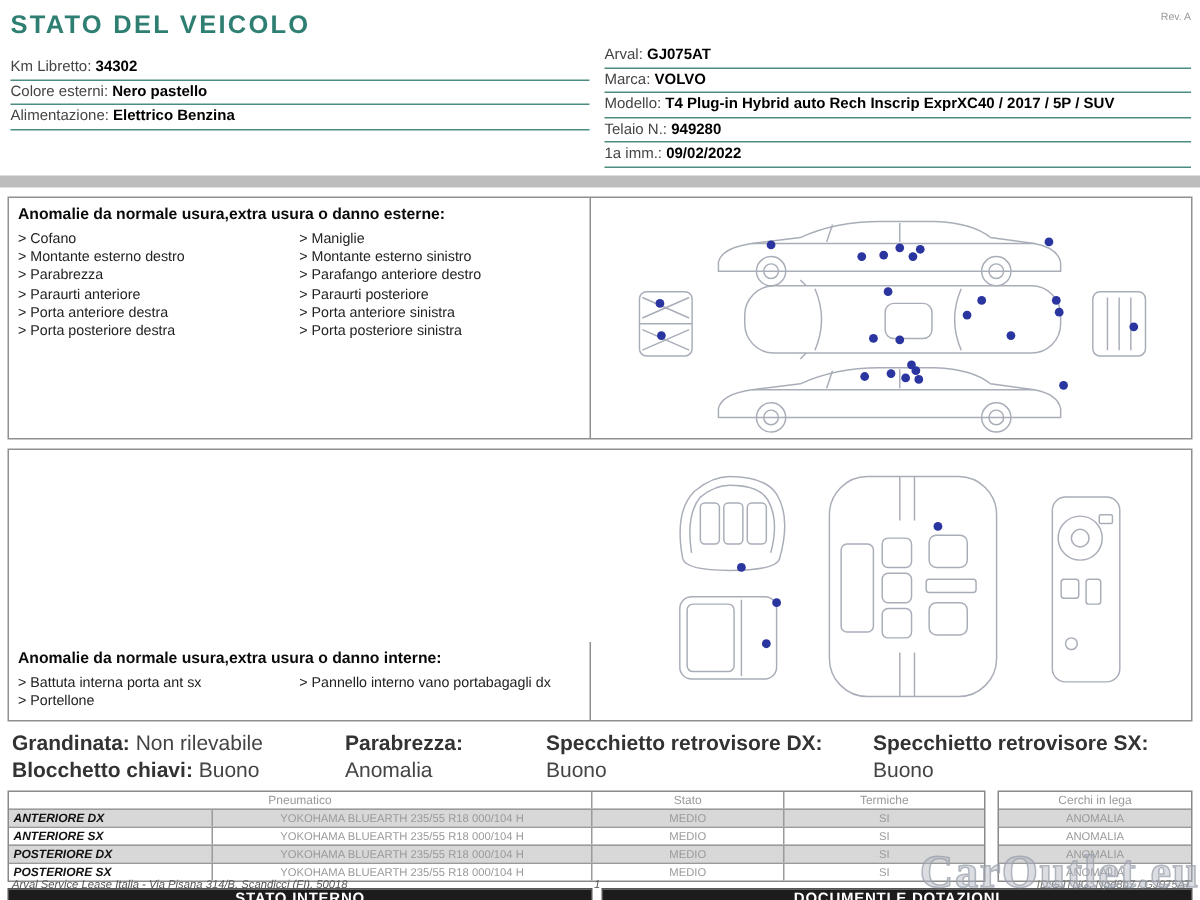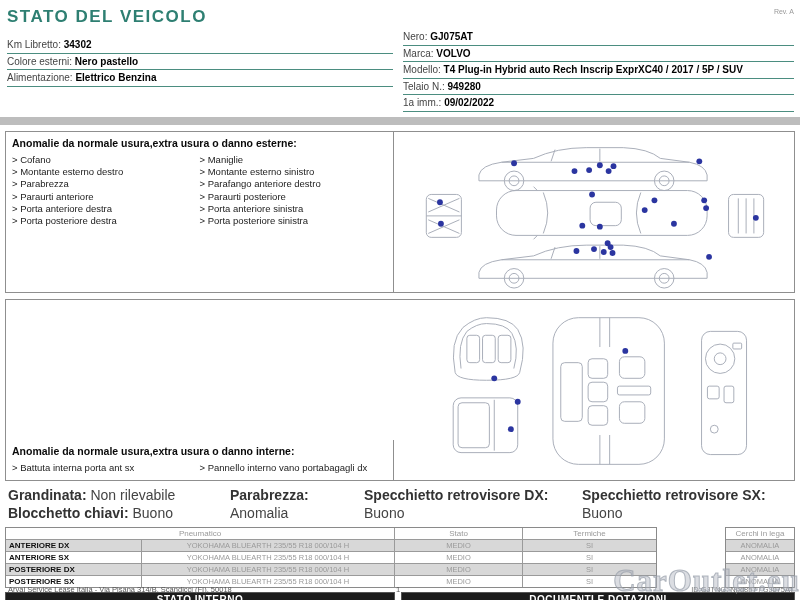--- a/index.html
+++ b/index.html
@@ -29,51 +29,51 @@
   .carline{stroke:#a8adb8;stroke-width:1;fill:none;}
   
   .cond-row{display:flex;margin:5px 8px 0 8px;font-size:14px;line-height:1.35;}
   .cond-c1{width:222px;}
   .cond-c2{width:134px;}
   .cond-c3{width:218px;}
   .cond-c4{flex:1;}
   .cond-lbl{font-weight:bold;color:#333;}
   .cond-val{color:#444;}
   
-  .tire-wrap{display:flex;margin:4px 5px 0 5px;gap:30px;}
+  .tire-wrap{display:flex;margin:4px 5px 0 5px;}
   .tire-main{width:652px;border:1px solid #8a8a8a;box-sizing:border-box;}
   .tire-gap{width:8px;}
   .tire-cerchi{flex:1;border:1px solid #8a8a8a;box-sizing:border-box;}
   .t-hrow{display:grid;grid-template-columns:388px 128px 1fr;}
   .t-row{display:grid;grid-template-columns:135px 253px 128px 1fr;border-top:1px solid #9a9a9a;}
   .t-hcell{font-size:8px;color:#9a9a9a;text-align:center;padding:1px 0;border-left:1px solid #9a9a9a;}
   .t-hcell:first-child{border-left:none;}
   .t-cell{font-size:7.5px;color:#9a9a9a;text-align:center;padding:1px 2px;border-left:1px solid #9a9a9a;
           white-space:nowrap;overflow:hidden;}
-  .t-cell.pos{font-size:8px;font-weight:bold;color:#111;text-align:left;padding-left:3px;border-left:none;}
+  .t-cell.pos{font-size:8px;font-weight:bold;color:#111;text-align:left;padding-left:3px;border-left:none;font-style:italic;}
   .t-row.shaded{background:#d8d8d8;}
   .c-hcell{font-size:8px;color:#9a9a9a;text-align:center;padding:1px 0;}
   .c-row{font-size:7.5px;color:#9a9a9a;text-align:center;padding:1px 0;border-top:1px solid #9a9a9a;}
   .c-row.shaded{background:#d8d8d8;}
   
   .bt-wrap{display:flex;margin:4px 5px 0 5px;gap:6px;align-items:flex-start;}
   .btable{border:1px solid #555;box-sizing:border-box;}
   .btable.left{width:390px;}
   .btable.right{flex:1;}
   .bt-head{background:#1c1c1c;color:#fff;font-weight:bold;font-size:10px;text-align:center;
            padding:1px 0 2px 0;letter-spacing:.5px;}
   .bt-row{display:flex;border-top:1px solid #666;}
   .bt-cell{display:flex;justify-content:space-between;align-items:center;box-sizing:border-box;
            padding:0 3px;font-size:8.5px;height:10px;border-left:1px solid #666;overflow:hidden;white-space:nowrap;}
   .bt-cell:first-child{border-left:none;}
   .bt-cell .bl{color:#1d1d1d;}
   .bt-cell .bv{color:#8f8f8f;margin-left:4px;}
   .bt-cell.shaded{background:#d8d8d8;}
   
-  .footer{position:absolute;left:8px;right:6px;bottom:6px;font-size:7.5px;color:#555;height:10px;}
+  .footer{position:absolute;left:8px;right:6px;bottom:6px;font-size:7.5px;color:#555;height:10px;font-style:italic;}
   .f-left{position:absolute;left:0;bottom:0;}
   .f-center{position:absolute;left:388px;bottom:0;}
   .f-right{position:absolute;right:0;bottom:0;color:#777;}
   .watermark{position:absolute;right:0;bottom:1px;font-size:31px;font-weight:bold;letter-spacing:1px;
              color:rgba(175,180,190,0.45);-webkit-text-stroke:1px rgba(150,156,168,0.7);
              font-family:Liberation Serif, serif;pointer-events:none;}
 </style>
 </head>
 <body>
 
@@ -84,21 +84,21 @@
       <div class="doc-title">STATO DEL VEICOLO</div>
       <div id="kv-left">
           <div class="kv-row"><span class="lbl">Km Libretto: </span><span class="val">34302</span></div>
           <div class="kv-row"><span class="lbl">Colore esterni: </span><span class="val">Nero pastello</span></div>
           <div class="kv-row"><span class="lbl">Alimentazione: </span><span class="val">Elettrico Benzina</span></div>
         </div>
     </div>
     <div class="hdr-right">
       <div class="rev">Rev. A</div>
       <div id="kv-right">
-          <div class="kv-row"><span class="lbl">Nero: </span><span class="val">GJ075AT</span></div>
+          <div class="kv-row"><span class="lbl">Arval: </span><span class="val">GJ075AT</span></div>
           <div class="kv-row"><span class="lbl">Marca: </span><span class="val">VOLVO</span></div>
           <div class="kv-row"><span class="lbl">Modello: </span><span class="val">T4 Plug-in Hybrid auto Rech Inscrip ExprXC40 / 2017 / 5P / SUV</span></div>
           <div class="kv-row"><span class="lbl">Telaio N.: </span><span class="val">949280</span></div>
           <div class="kv-row"><span class="lbl">1a imm.: </span><span class="val">09/02/2022</span></div>
         </div>
     </div>
   </div>
 
   <div class="gray-bar"></div>
 
@@ -193,20 +193,21 @@
       </svg>
     </div>
   </div>
 
   <div class="anom-box int">
     <div class="anom-text">
       <div class="anom-title">Anomalie da normale usura,extra usura o danno interne:</div>
       <div class="anom-cols">
         <div class="anom-col" id="int-col-l">
             <div class="anom-item">&gt; Battuta interna porta ant sx</div>
+            <div class="anom-item">&gt; Portellone</div>
           </div>
         <div class="anom-col" id="int-col-r">
             <div class="anom-item">&gt; Pannello interno vano portabagagli dx</div>
           </div>
       </div>
     </div>
     <div class="anom-diagram">
       <svg width="380" height="176" viewBox="0 0 380 180">
 
         <path class="carline" d="M48 70 Q42 38 56 24 Q68 14 80 14 Q104 14 112 26 Q122 42 114 70 Q112 78 80 78 Q50 78 48 70 Z"></path>

